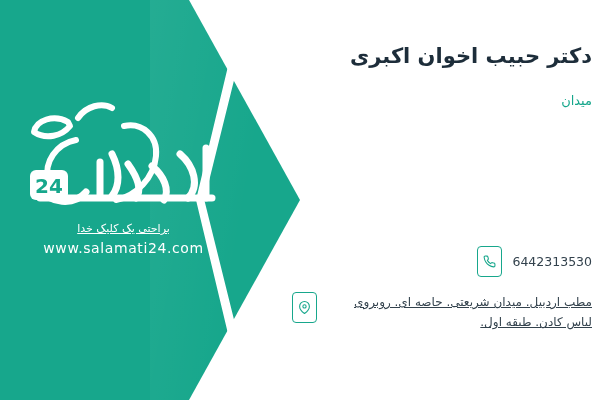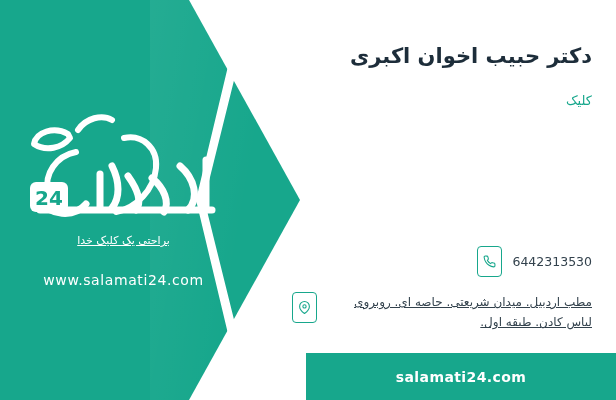--- a/index.html
+++ b/index.html
@@ -50,21 +50,21 @@
     height: 400px;
     background: #ffffff;
     clip-path: polygon(0 50%, 46% 0, 100% 0, 100% 6%, 50% 6%, 8% 50%, 50% 94%, 100% 94%, 100% 100%, 46% 100%);
     opacity: 1;
   }
 
   
   .logo-wrap {
     position: absolute;
     left: 16px;
-    top: 104px;
+    top: 92px;
     width: 215px;
     height: 170px;
     color: #ffffff;
   }
   .logo-svg { display: block; }
 
   .logo-sub {
     position: absolute;
     left: 0;
     top: 130px;
@@ -79,21 +79,20 @@
   .logo-url {
     position: absolute;
     left: 0;
     top: 148px;
     width: 215px;
     text-align: center;
     font-size: 14px;
     color: #ffffff;
     letter-spacing: 0.6px;
     direction: ltr;
-    margin-top: 20px;
   }
 
   
   .doctor-name {
     position: absolute;
     right: 24px;
     top: 44px;
     font-size: 21px;
     font-weight: bold;
     color: #1d2d3a;
@@ -229,21 +228,21 @@
       <g>
         <rect x="14" y="78" width="38" height="30" rx="6" fill="#ffffff"></rect>
         <text x="33" y="101" text-anchor="middle" font-family="DejaVu Sans, sans-serif" font-size="20" font-weight="bold" fill="#17a78c">24</text>
       </g>
     </svg>
     <div class="logo-sub">براحتی یک کلیک خدا</div>
     <div class="logo-url">www.salamati24.com</div>
   </div>
 
   <div class="doctor-name">دکتر حبیب اخوان اکبری</div>
-  <div class="doctor-role">کلیک</div>
+  <div class="doctor-role">میدان</div>
 
   <div class="row-phone">
     <span class="icon-box">
       <svg width="13" height="13" viewBox="0 0 24 24" fill="none" stroke="#17a78c" stroke-width="2" stroke-linecap="round" stroke-linejoin="round">
         <path d="M22 16.9v3a2 2 0 0 1-2.2 2 19.8 19.8 0 0 1-8.6-3.1 19.5 19.5 0 0 1-6-6A19.8 19.8 0 0 1 2.1 4.2 2 2 0 0 1 4.1 2h3a2 2 0 0 1 2 1.7c.1 1 .4 1.9.7 2.8a2 2 0 0 1-.5 2.1L8.1 9.9a16 16 0 0 0 6 6l1.3-1.2a2 2 0 0 1 2.1-.5c.9.3 1.8.6 2.8.7a2 2 0 0 1 1.7 2z"></path>
       </svg>
     </span>
     <span class="txt">6442313530</span>
   </div>
 
@@ -252,17 +251,14 @@
       <svg width="13" height="15" viewBox="0 0 24 24" fill="none" stroke="#17a78c" stroke-width="2" stroke-linecap="round" stroke-linejoin="round">
         <path d="M21 10c0 6.5-9 13-9 13s-9-6.5-9-13a9 9 0 0 1 18 0z"></path>
         <circle cx="12" cy="10" r="3"></circle>
       </svg>
     </span>
     <span class="txt">
       <span>مطب اردبیل. میدان شریعتی. حاصه ای. روبروی لباس کادن. طبقه اول.</span>
     </span>
   </div>
 
-  <div class="bottom-bar">
-    <span class="site">salamati24.com</span>
-  </div>
 
 </div>
 
 </body></html>

